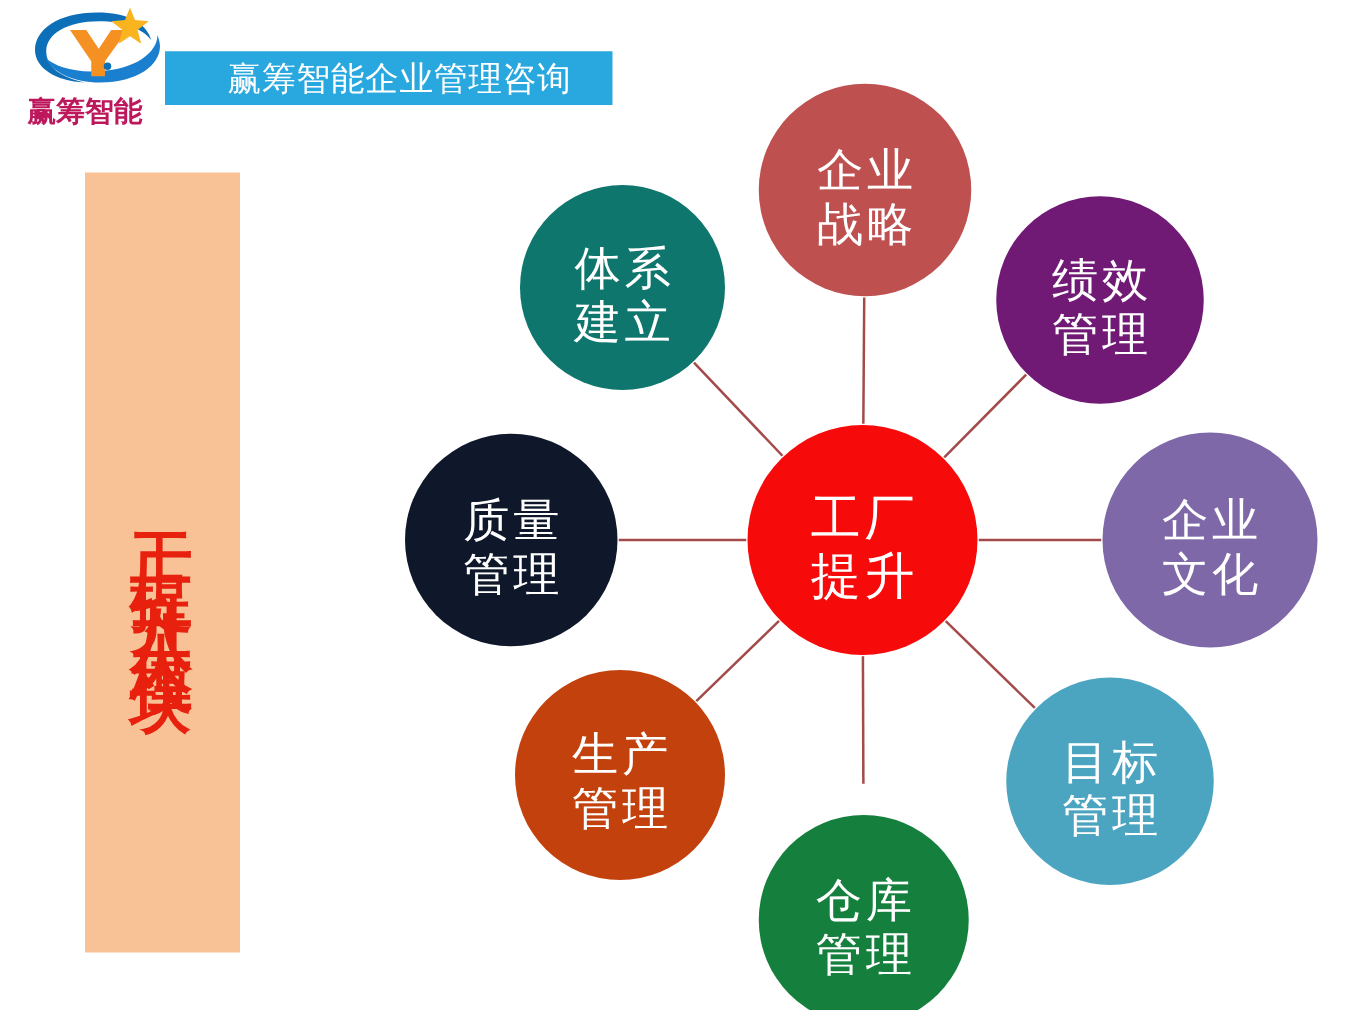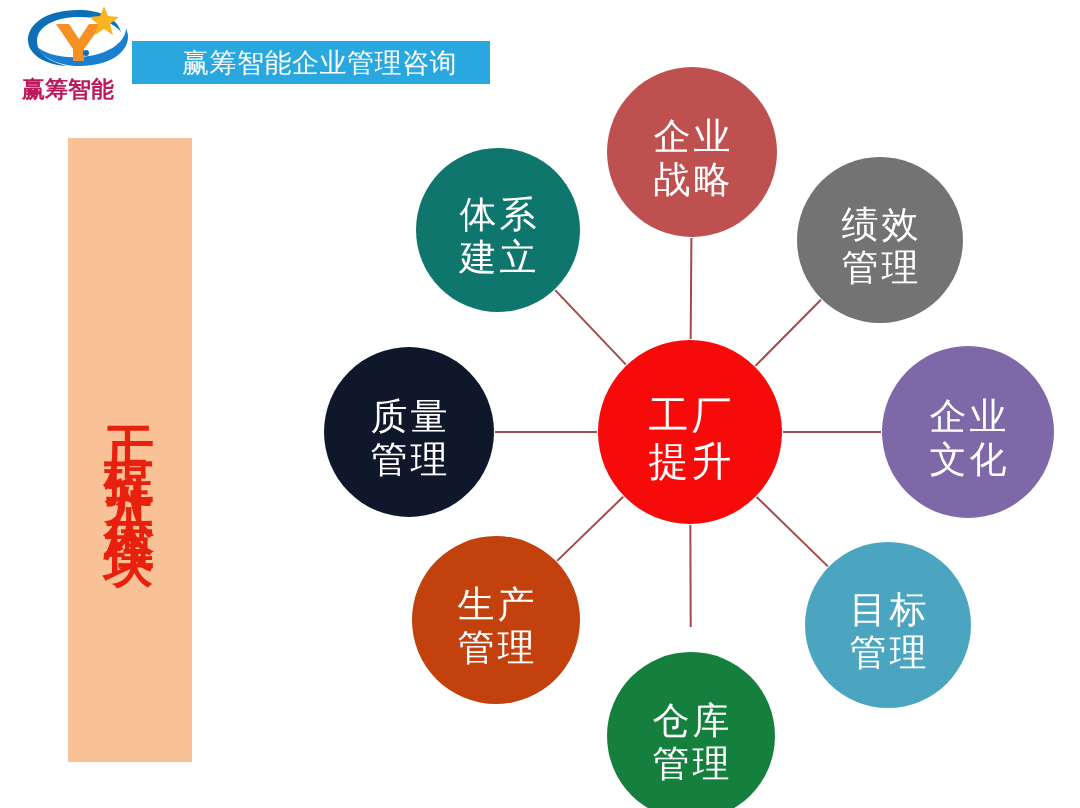--- a/index.html
+++ b/index.html
@@ -170,21 +170,21 @@
 
   <div class="node" id="node-center" style="left: 298px; top: 300px; width: 184px; height: 184px; background: rgb(246, 10, 10);">
     <span class="node-label">工厂
 提升</span>
   </div>
 
   <div class="node" id="node-0" style="left: 307px; top: 27px; width: 170px; height: 170px; background: rgb(191, 80, 80);">
     <span class="node-label">企业
 战略</span>
   </div>
-  <div class="node" id="node-1" style="left: 497px; top: 117px; width: 166px; height: 166px; background: #737373;">
+  <div class="node" id="node-1" style="left: 497px; top: 117px; width: 166px; height: 166px; background: #701a75;">
     <span class="node-label">绩效
 管理</span>
   </div>
   <div class="node" id="node-2" style="left: 582px; top: 306px; width: 172px; height: 172px; background: rgb(126, 104, 168);">
     <span class="node-label">企业
 文化</span>
   </div>
   <div class="node" id="node-3" style="left: 505px; top: 502px; width: 166px; height: 166px; background: rgb(75, 165, 192);">
     <span class="node-label">目标
 管理</span>

